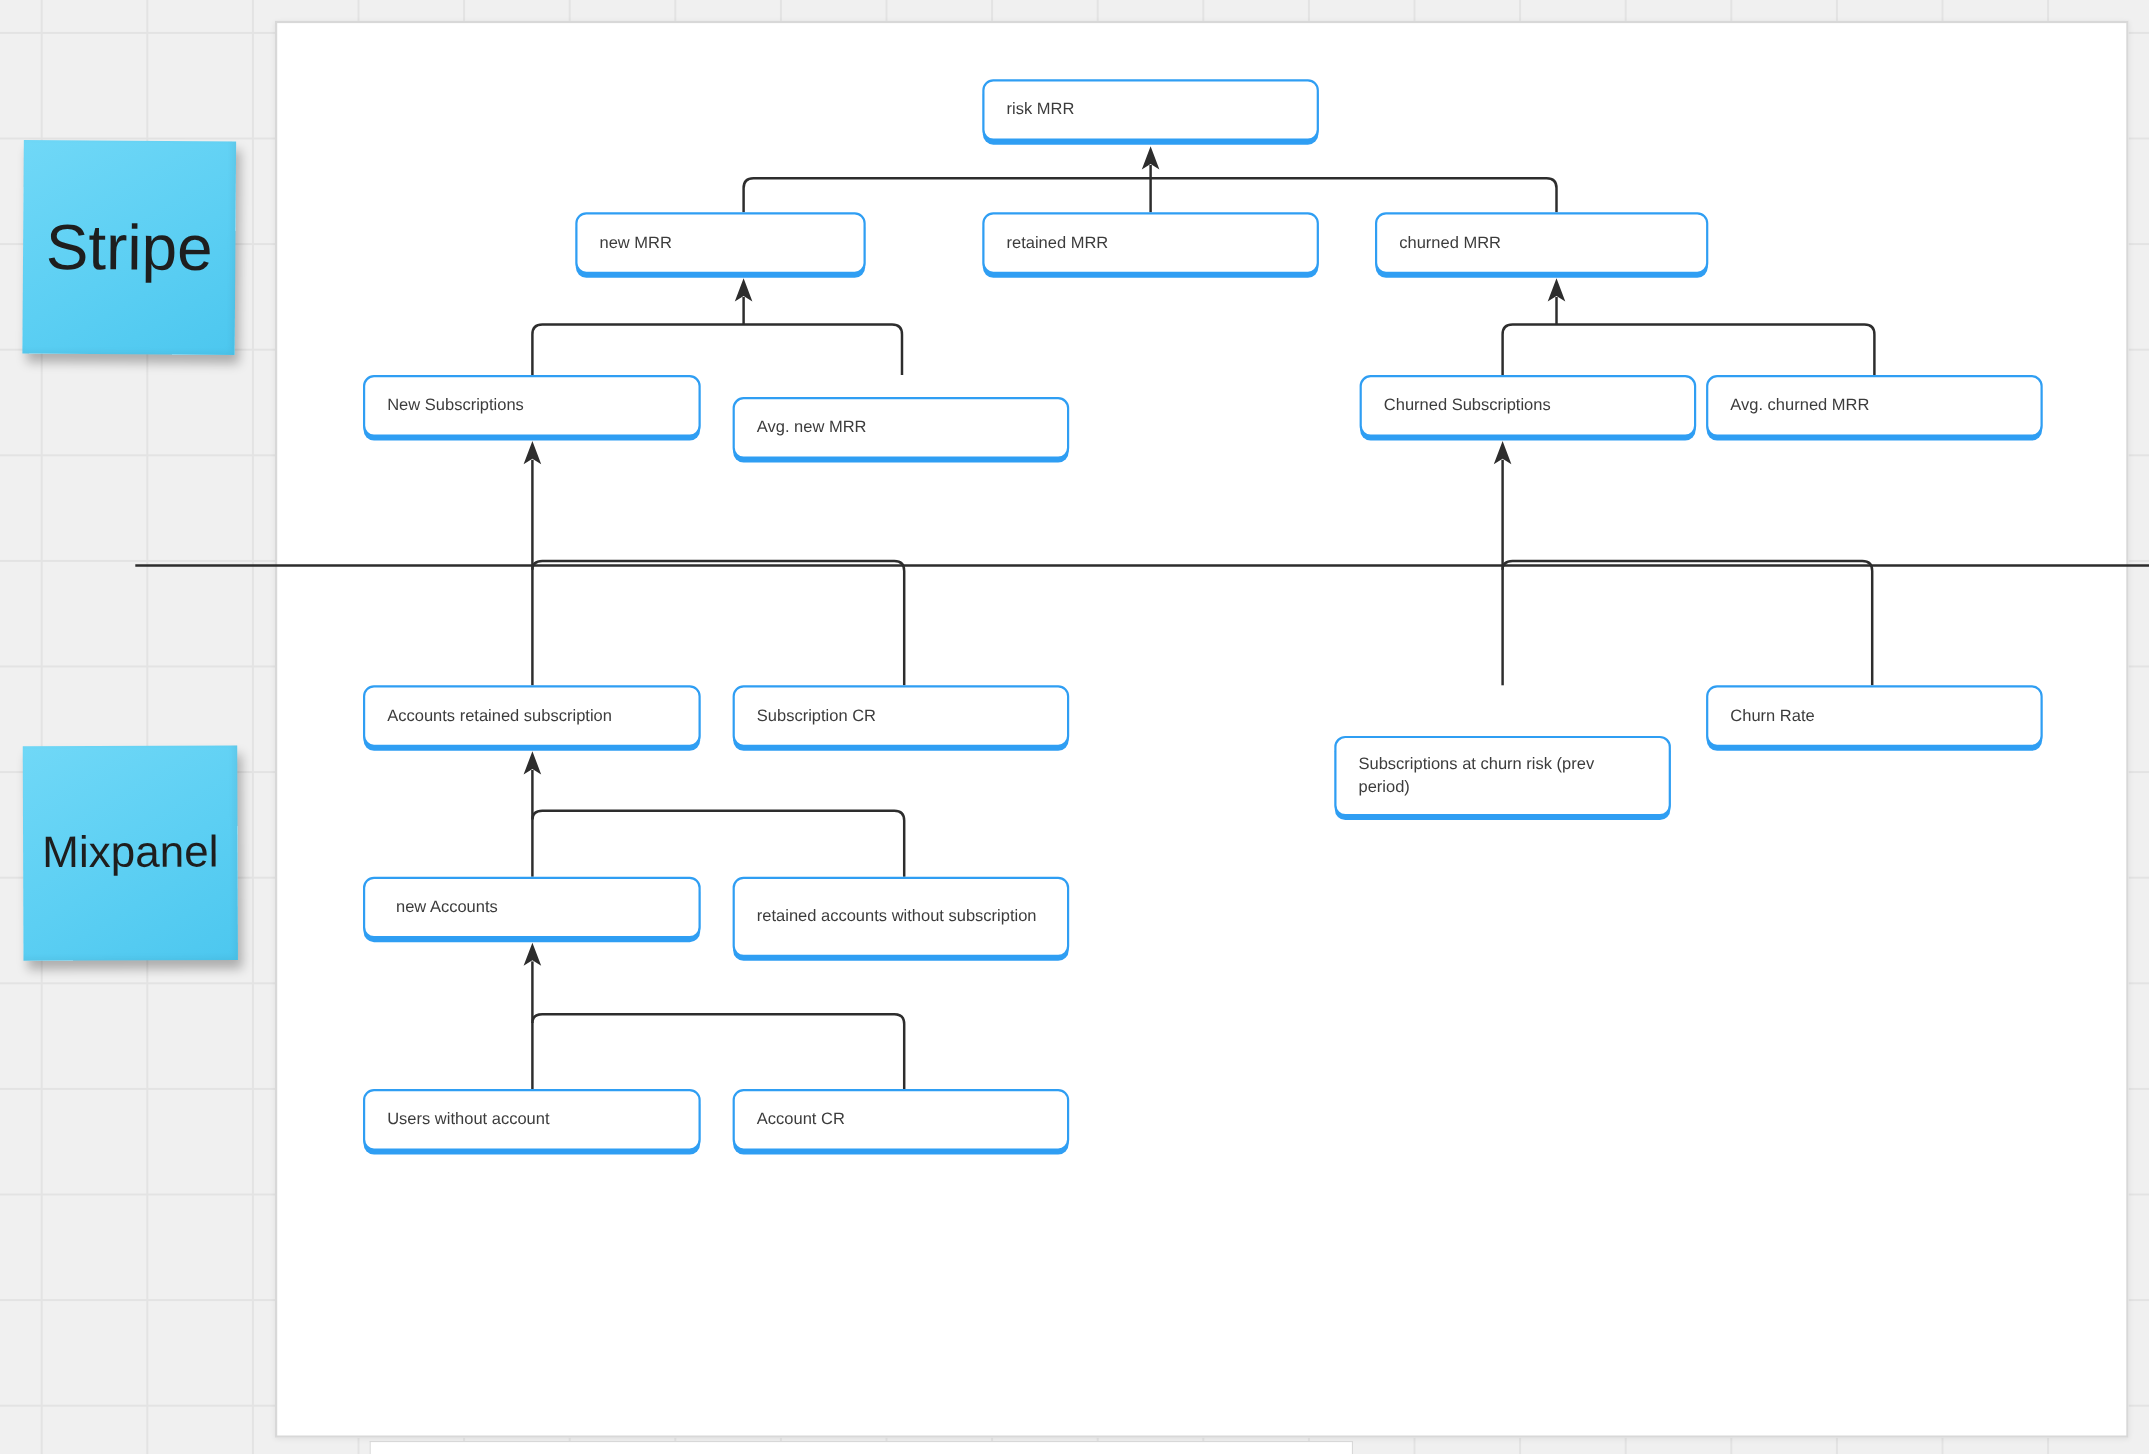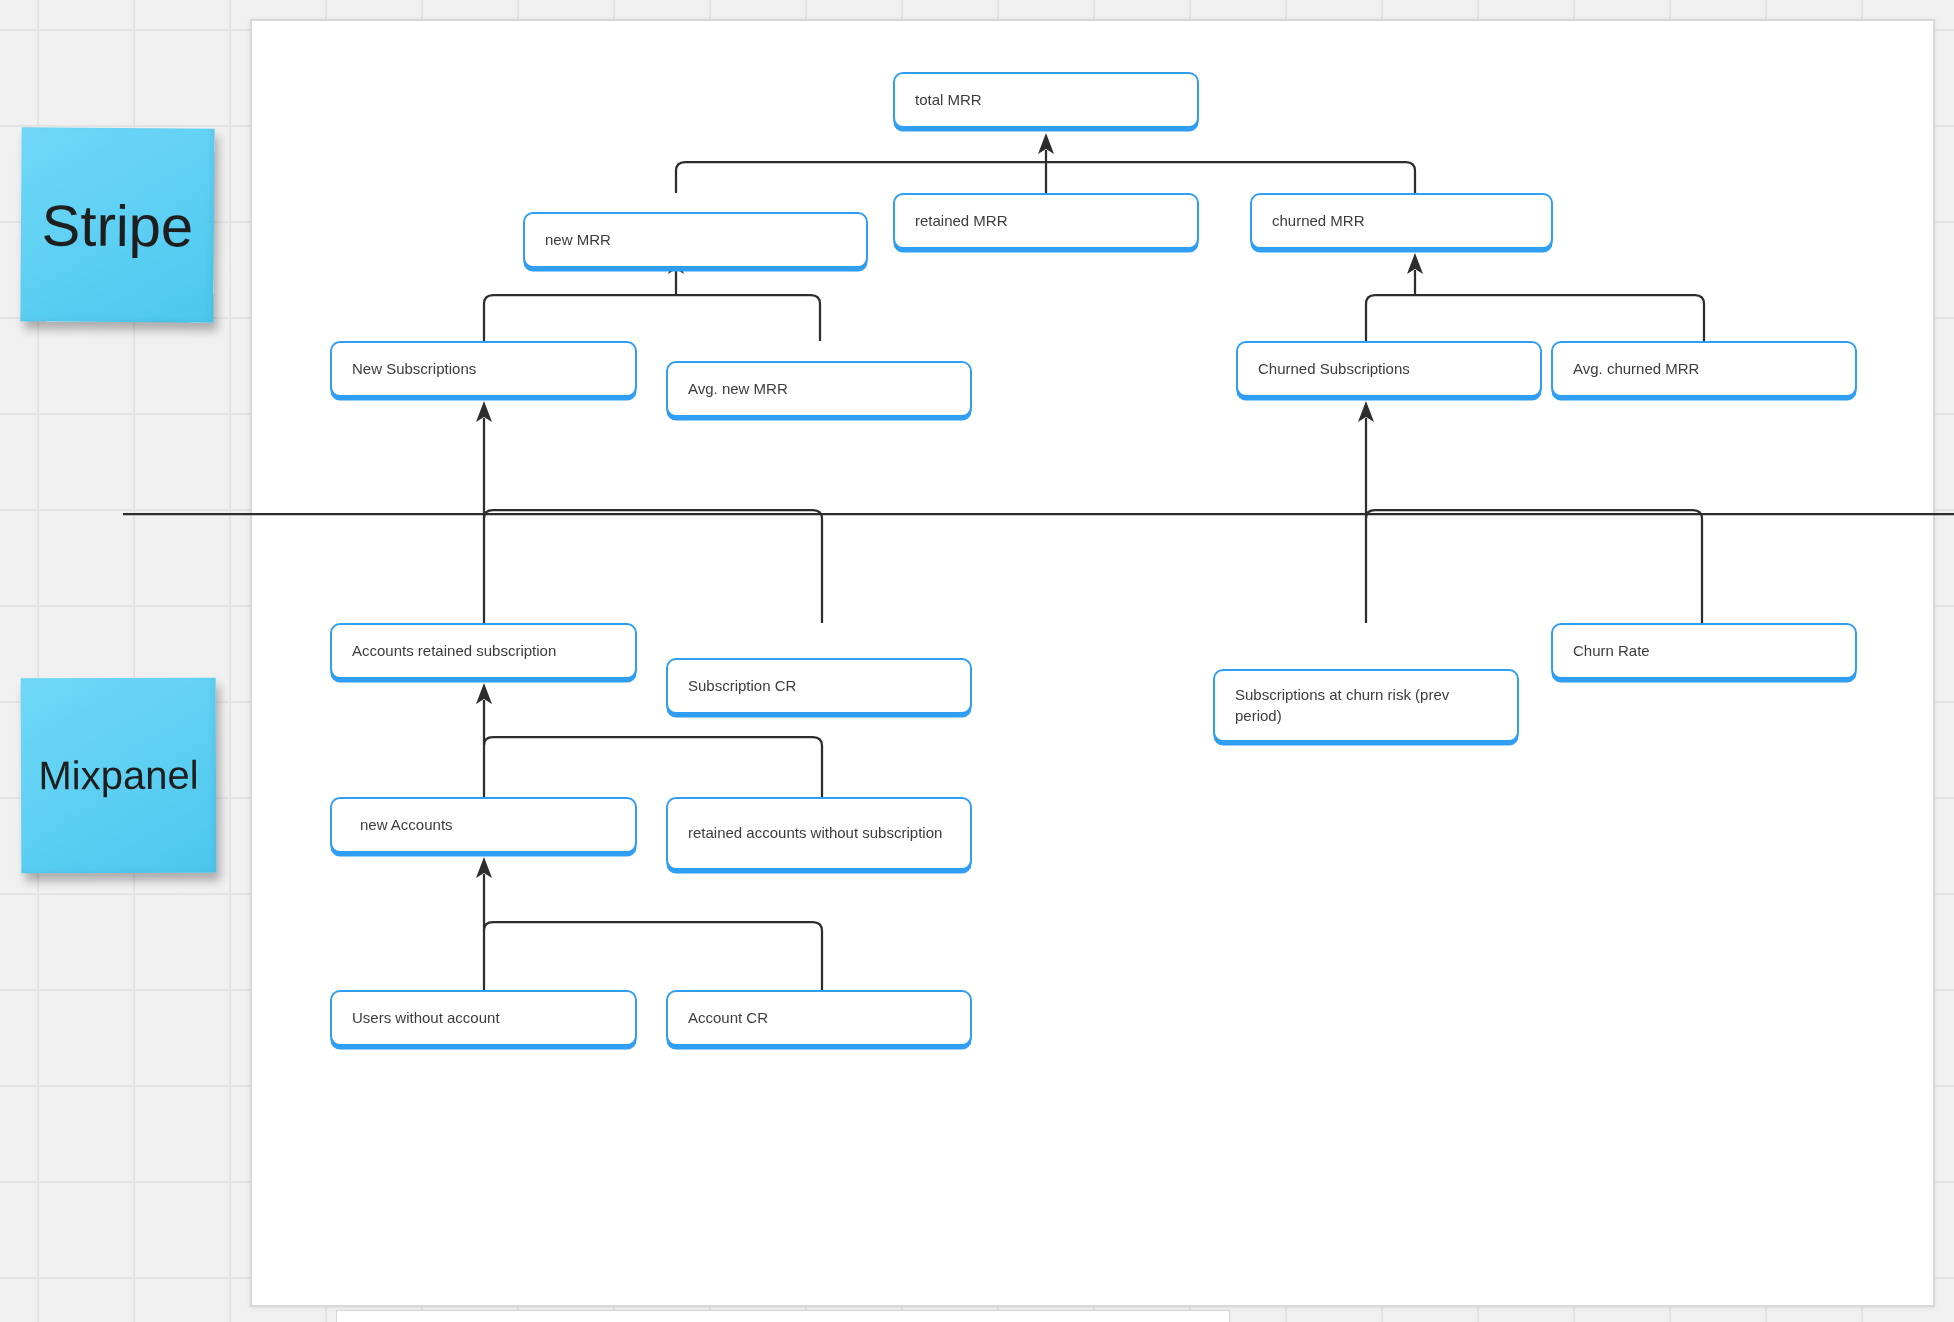--- a/index.html
+++ b/index.html
@@ -126,23 +126,23 @@
       <g>
         <path d="M484 990 V874" fill="none" stroke="#2d2d2d" stroke-width="2.25" stroke-linejoin="round"></path>
         <path d="M484 930 Q484 922 493 922 H813 Q822 922 822 931 V990" fill="none" stroke="#2d2d2d" stroke-width="2.25" stroke-linejoin="round"></path>
         <polygon points="484,857 476,878 484,873 492,878" fill="#2d2d2d"></polygon>
       </g>
     </g>
 </svg>
 
 <div id="node-layer">
     <div class="node" style="left: 893px; top: 72px; width: 306px; height: 56px;">
-      <span>total MRR</span>
+      <span>risk MRR</span>
     </div>
-    <div class="node" style="left: 523px; top: 193px; width: 345px; height: 56px; margin-top: 19px;">
+    <div class="node" style="left: 523px; top: 193px; width: 264px; height: 56px;">
       <span>new MRR</span>
     </div>
     <div class="node" style="left: 893px; top: 193px; width: 306px; height: 56px;">
       <span>retained MRR</span>
     </div>
     <div class="node" style="left: 1250px; top: 193px; width: 303px; height: 56px;">
       <span>churned MRR</span>
     </div>
     <div class="node" style="left: 330px; top: 341px; width: 307px; height: 56px;">
       <span>New Subscriptions</span>
@@ -152,21 +152,21 @@
     </div>
     <div class="node" style="left: 1213px; top: 341px; width: 306px; height: 56px; margin-left: 23px;">
       <span>Churned Subscriptions</span>
     </div>
     <div class="node" style="left: 1551px; top: 341px; width: 306px; height: 56px;">
       <span>Avg. churned MRR</span>
     </div>
     <div class="node" style="left: 330px; top: 623px; width: 307px; height: 56px;">
       <span>Accounts retained subscription</span>
     </div>
-    <div class="node" style="left: 666px; top: 658px; width: 306px; height: 56px;">
+    <div class="node" style="left: 666px; top: 623px; width: 306px; height: 56px;">
       <span>Subscription CR</span>
     </div>
     <div class="node" style="left: 1213px; top: 623px; width: 306px; height: 73px; margin-top: 46px;">
       <span>Subscriptions at churn risk (prev period)</span>
     </div>
     <div class="node" style="left: 1551px; top: 623px; width: 306px; height: 56px;">
       <span>Churn Rate</span>
     </div>
     <div class="node" style="left: 330px; top: 797px; width: 307px; height: 56px; padding-left: 28px;">
       <span>new Accounts</span>

